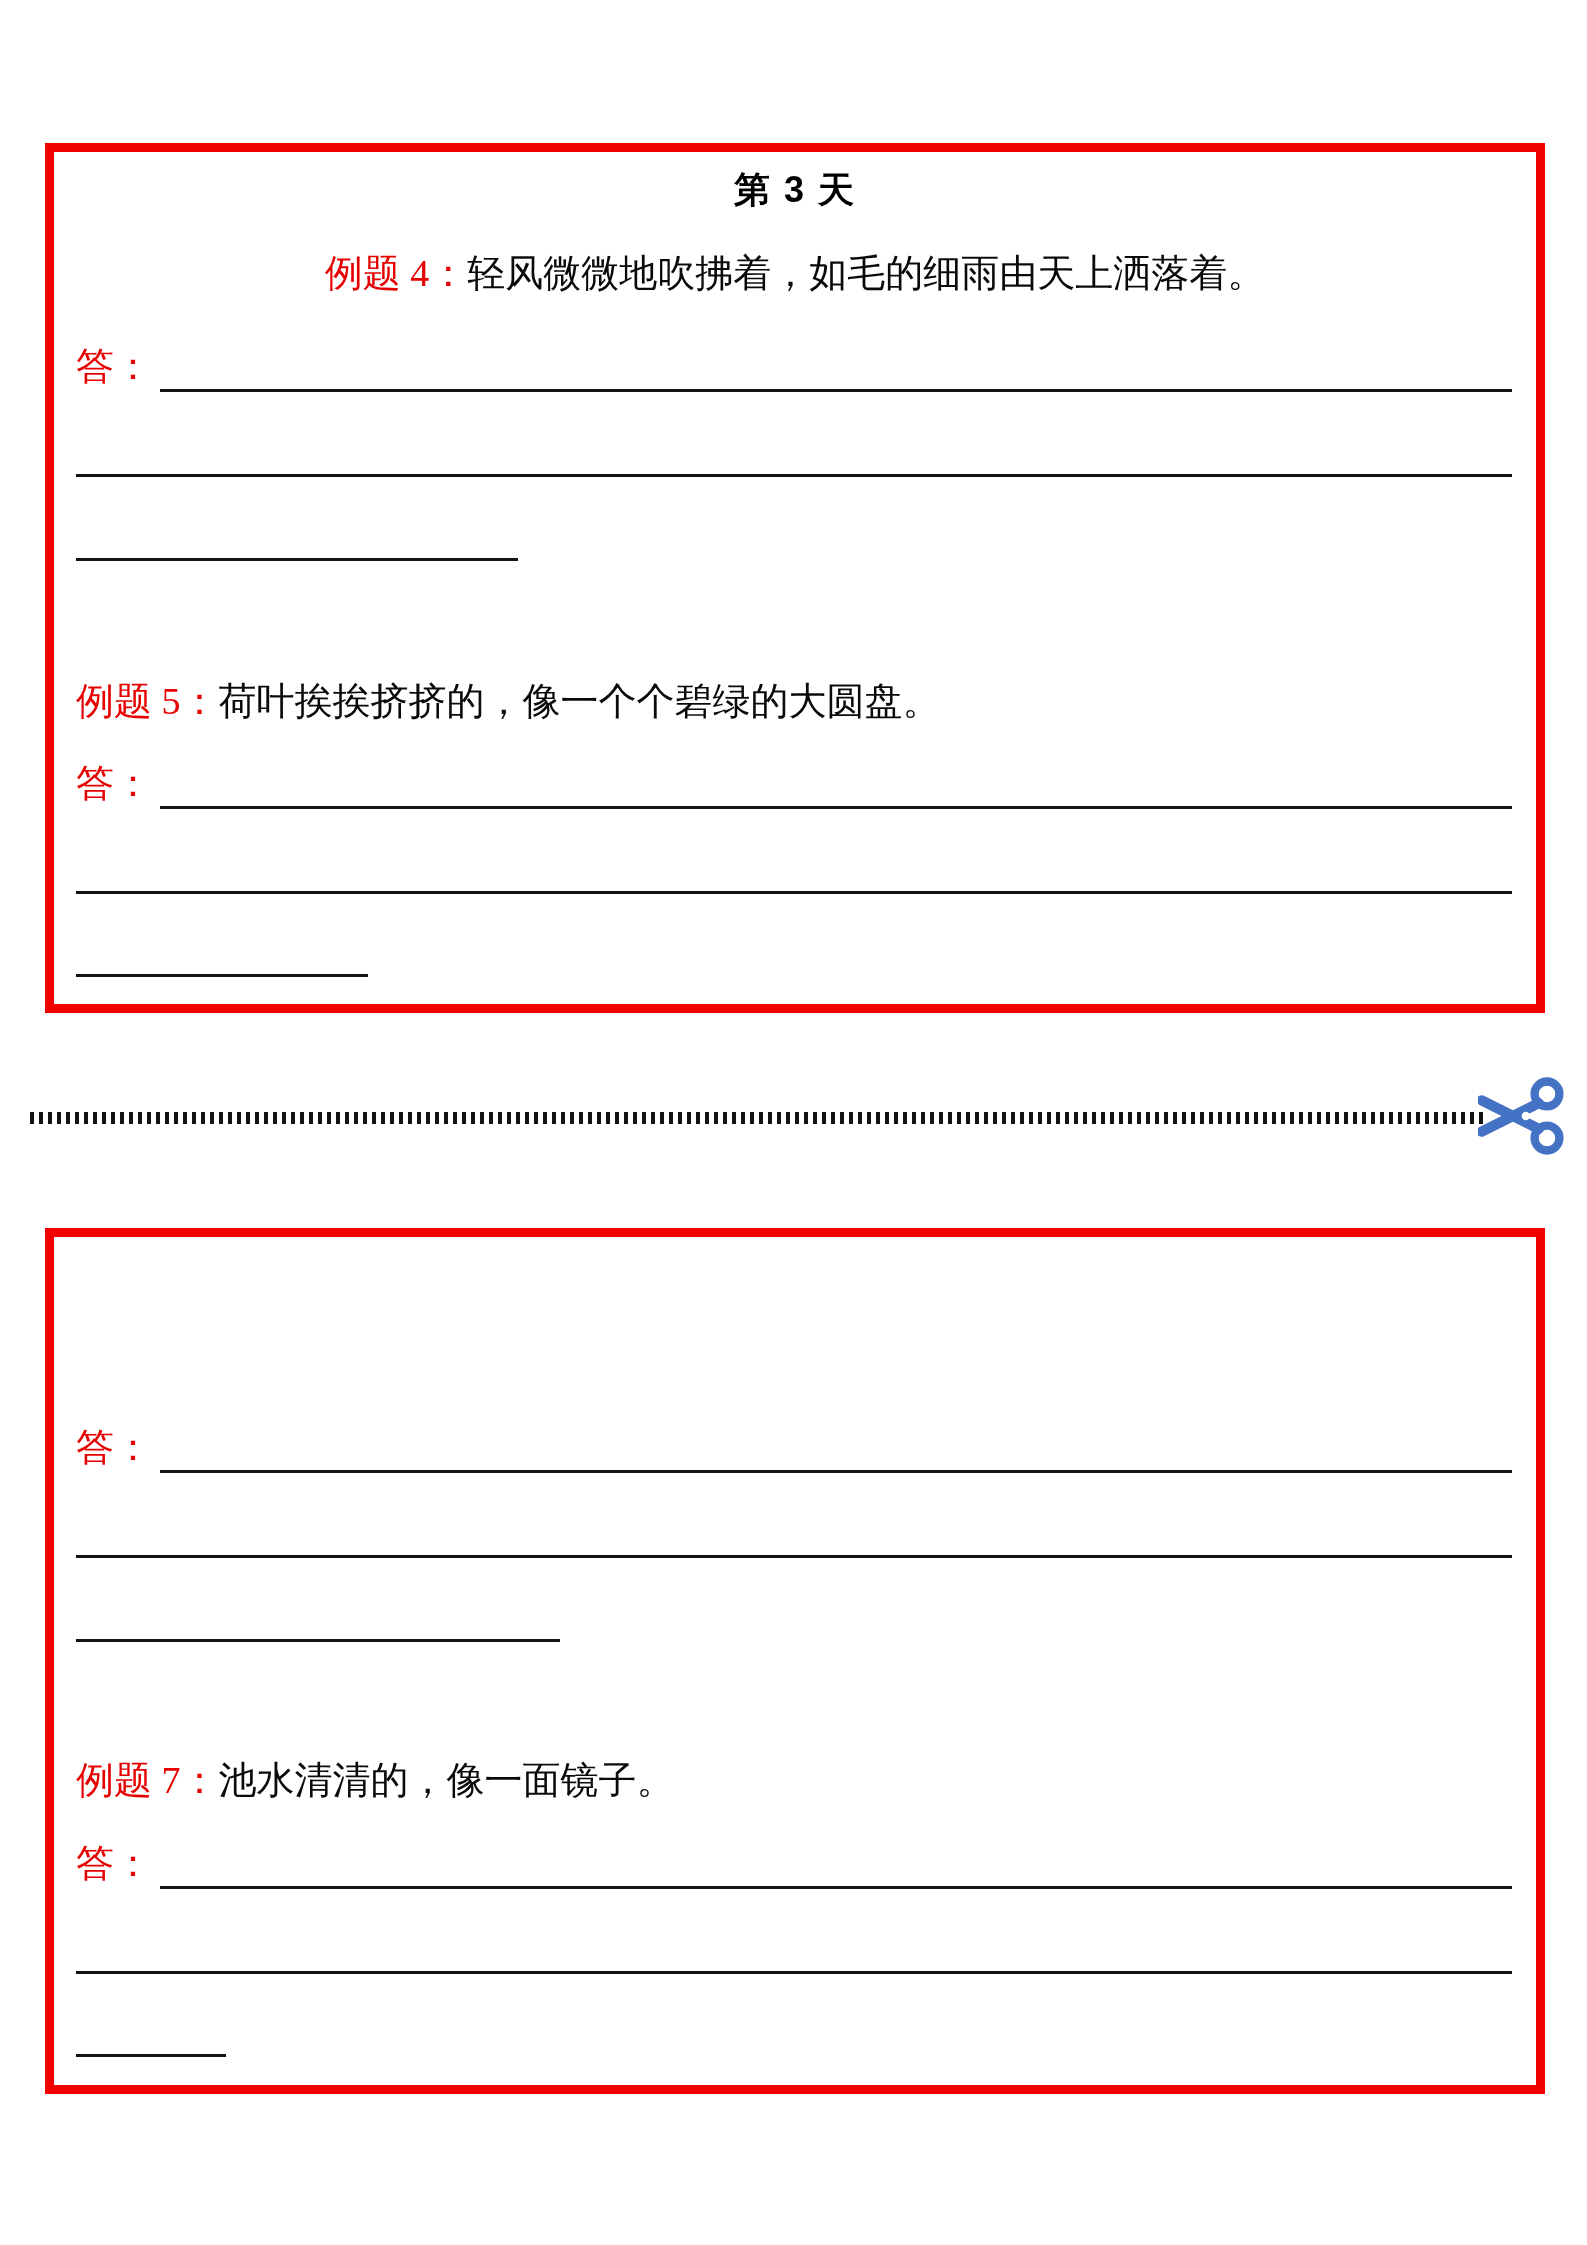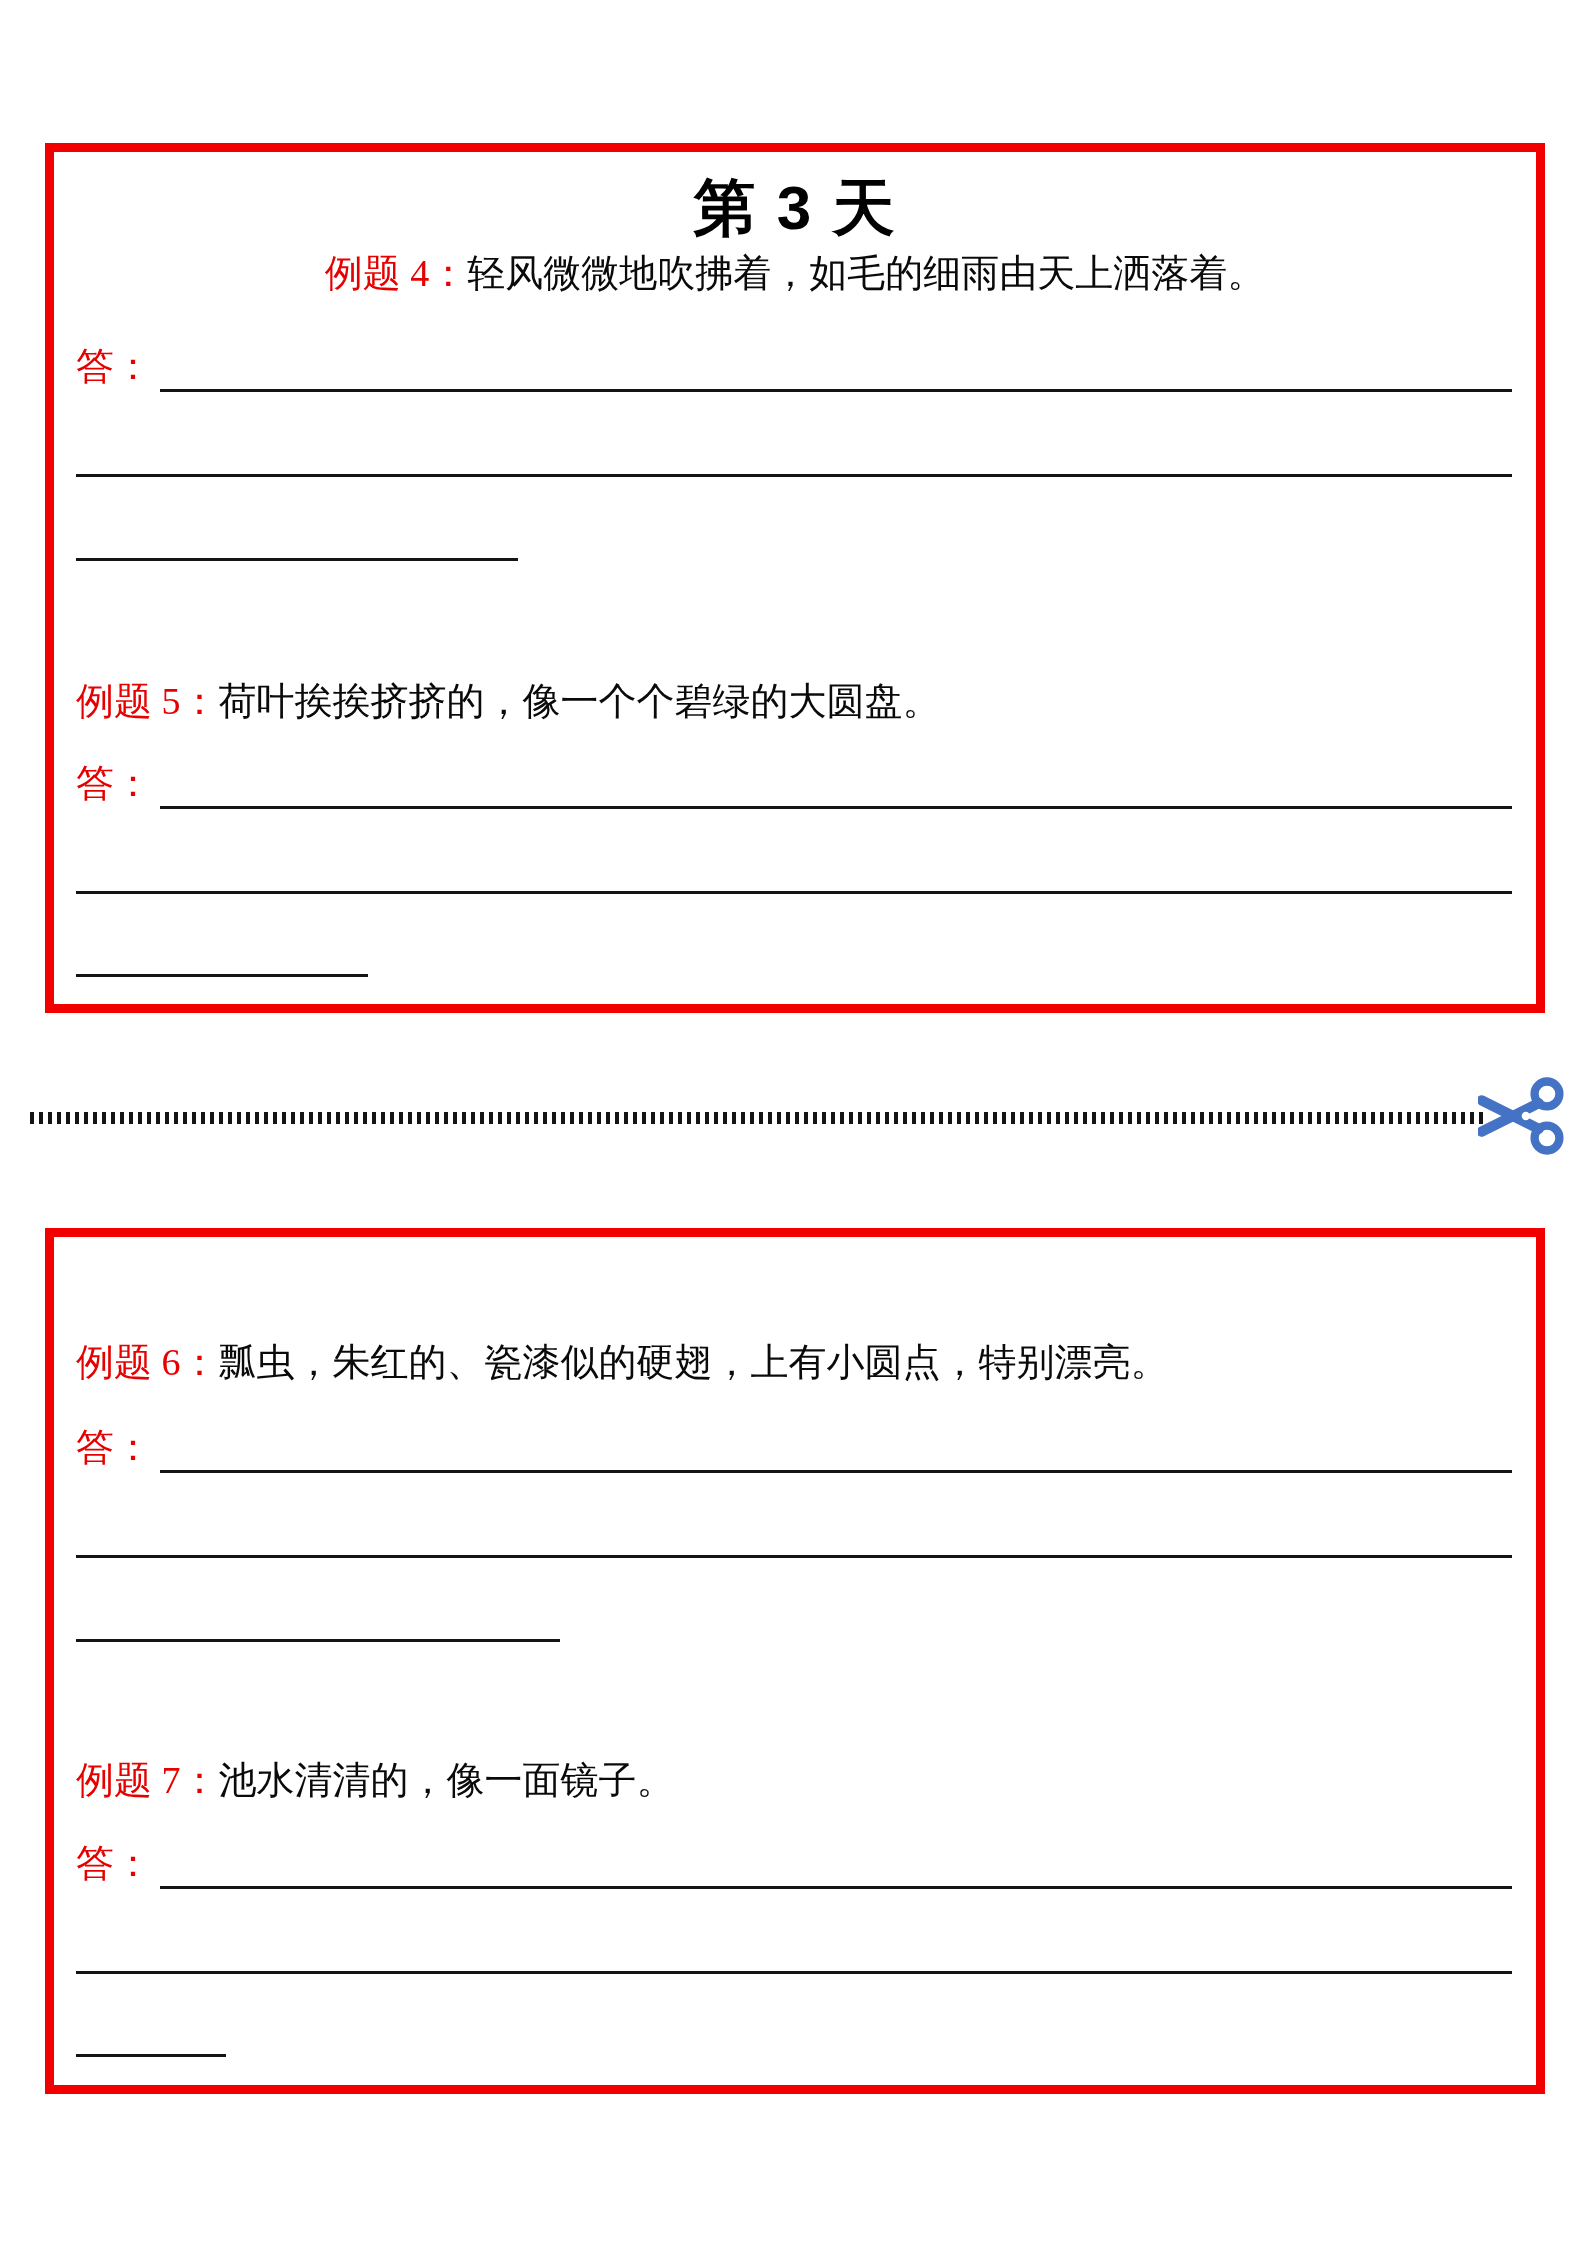--- a/index.html
+++ b/index.html
@@ -27,21 +27,21 @@
     border:9px solid var(--border-red);
     background:#ffffff;
   }
   .day-title{
     position:absolute;
     left:0;
     right:0;
     text-align:center;
     font-family:"Liberation Sans","DejaVu Sans",sans-serif;
     font-weight:900;
-    font-size:62px;
+    font-size:36px;
     letter-spacing:2px;
     color:#000000;
   }
   .ex-line{
     position:absolute;
     left:22px;
     right:22px;
     font-size:38px;
     line-height:1.35;
     white-space:nowrap;
@@ -128,23 +128,20 @@
         <circle cx="75" cy="74" r="13.5" stroke-width="9"></circle>
         <path d="M4 33 L66 64" stroke-width="11" stroke-linecap="round"></path>
         <path d="M4 67 L66 36" stroke-width="11" stroke-linecap="round"></path>
       </g>
       <circle cx="52" cy="50" r="4.5" fill="#ffffff"></circle>
     </svg>
   </div>
 
   <section class="day-box" style="top:1228px;height:866px;">
 
-    <div class="ex-line" style="top:100px;">
-      <span class="ex-label">例题 6：</span><span class="ex-text">瓢虫，朱红的、瓷漆似的硬翅，上有小圆点，特别漂亮。</span>
-    </div>
 
     <div class="ans-row" style="top:180px;">
       <span class="ans-label">答：</span>
       <span class="ans-underline"></span>
     </div>
     <div class="uline" style="top:318px;left:22px;right:24px;"></div>
     <div class="uline" style="top:402px;left:22px;width:484px;"></div>
 
     <div class="ex-line" style="top:518px;">
       <span class="ex-label">例题 7：</span><span class="ex-text">池水清清的，像一面镜子。</span>

